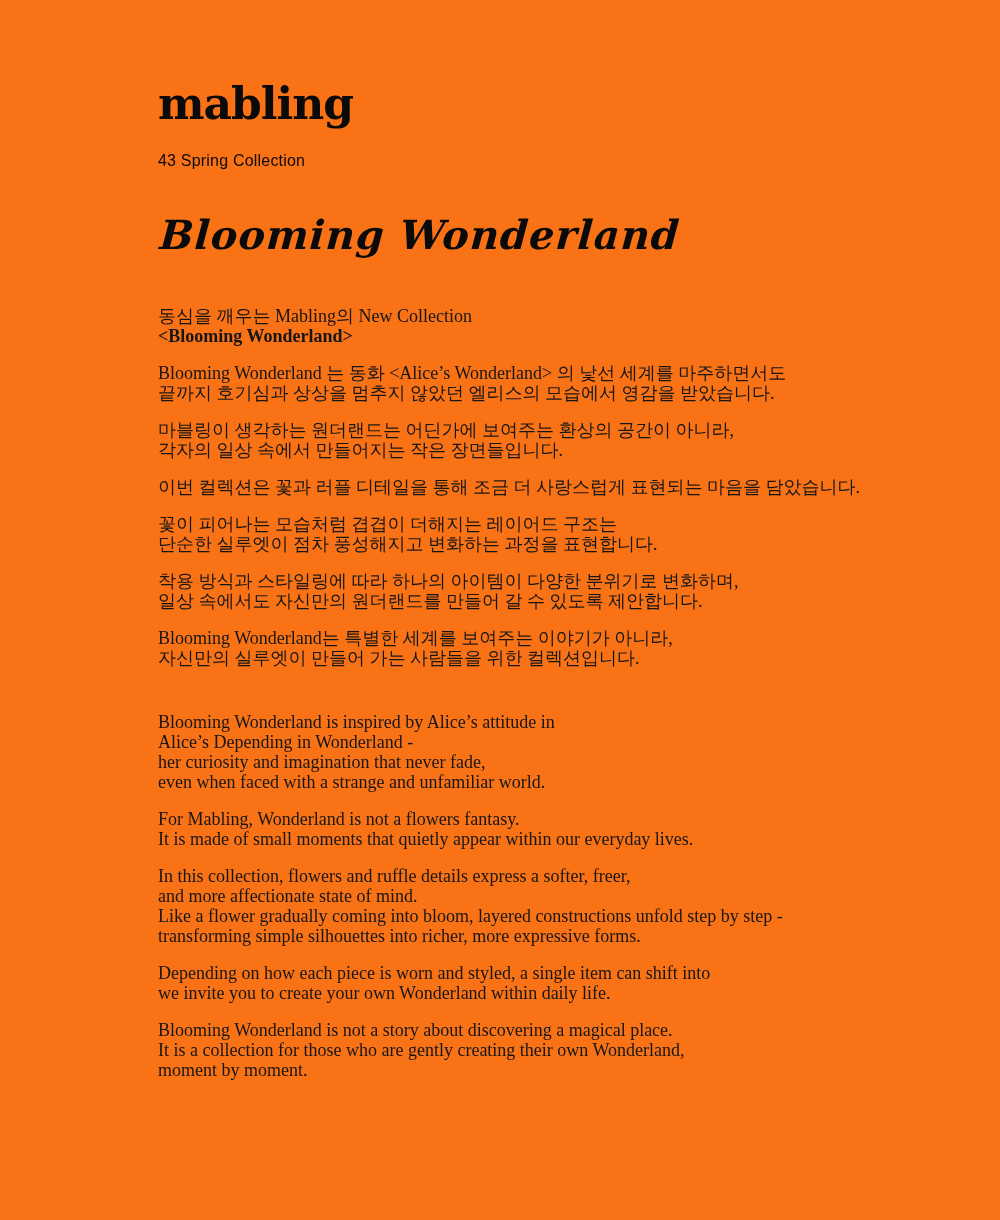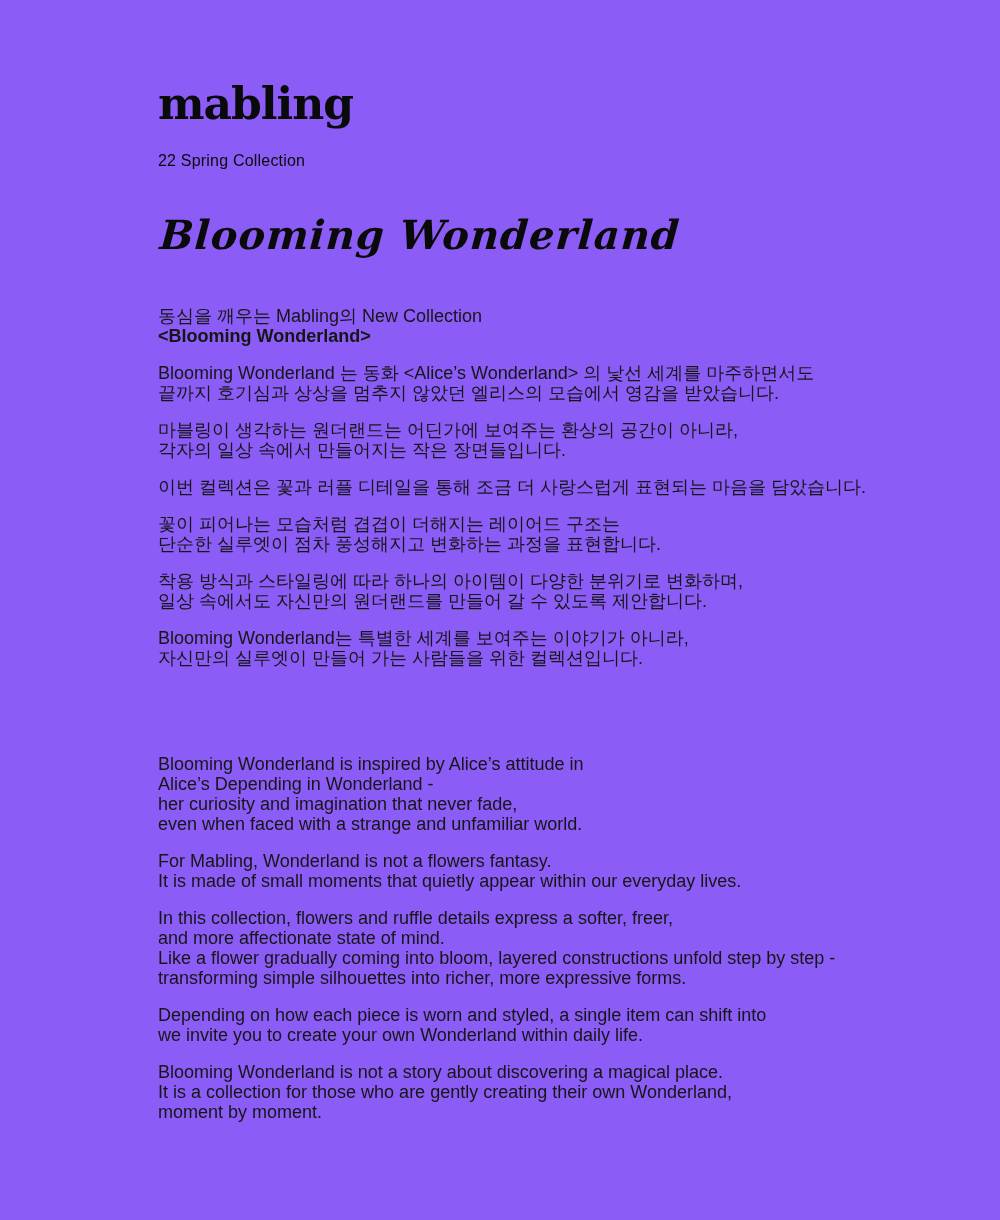--- a/index.html
+++ b/index.html
@@ -4,21 +4,21 @@
 <style>
   html, body {
     margin: 0;
     padding: 0;
     background: #ffffff;
   }
   .page {
     position: relative;
     width: 1000px;
     height: 1220px;
-    background: #8b5cf6;
+    background: #f97316;
     color: #111111;
     box-sizing: border-box;
     padding: 82px 120px 0 158px;
     font-family: "Liberation Sans", sans-serif;
     overflow: hidden;
   }
   .brand {
     margin: 0;
     font-family: "DejaVu Serif", "Liberation Serif", serif;
     font-weight: 700;
@@ -43,26 +43,27 @@
     line-height: 58px;
     letter-spacing: 1px;
     color: #0a0a0a;
     transform: skewX(-4deg);
     transform-origin: left bottom;
   }
   .text-block {
     font-size: 18px;
     line-height: 20px;
     color: #161616;
+    font-family: Liberation Serif, serif;
   }
   .korean-section {
     margin-top: 42px;
   }
   .english-section {
-    margin-top: 86px;
+    margin-top: 44px;
   }
   .para {
     margin: 0 0 17px 0;
   }
   .para:last-child {
     margin-bottom: 0;
   }
   .line {
     display: block;
     white-space: pre-wrap;
@@ -70,21 +71,21 @@
   .line.bold {
     font-weight: 700;
   }
 </style>
 </head>
 <body>
 
 <div class="page">
   <h1 class="brand">mabling</h1>
 
-  <div class="collection-label">22 Spring Collection</div>
+  <div class="collection-label">43 Spring Collection</div>
 
   <div class="script-title">Blooming Wonderland</div>
 
   <section class="text-block korean-section">
       <p class="para">
         <span class="line">동심을 깨우는 Mabling의 New Collection</span>
         <span class="line bold">&lt;Blooming Wonderland&gt;</span>
       </p>
       <p class="para">
         <span class="line">Blooming Wonderland 는 동화 &lt;Alice’s Wonderland&gt; 의 낯선 세계를 마주하면서도</span>

